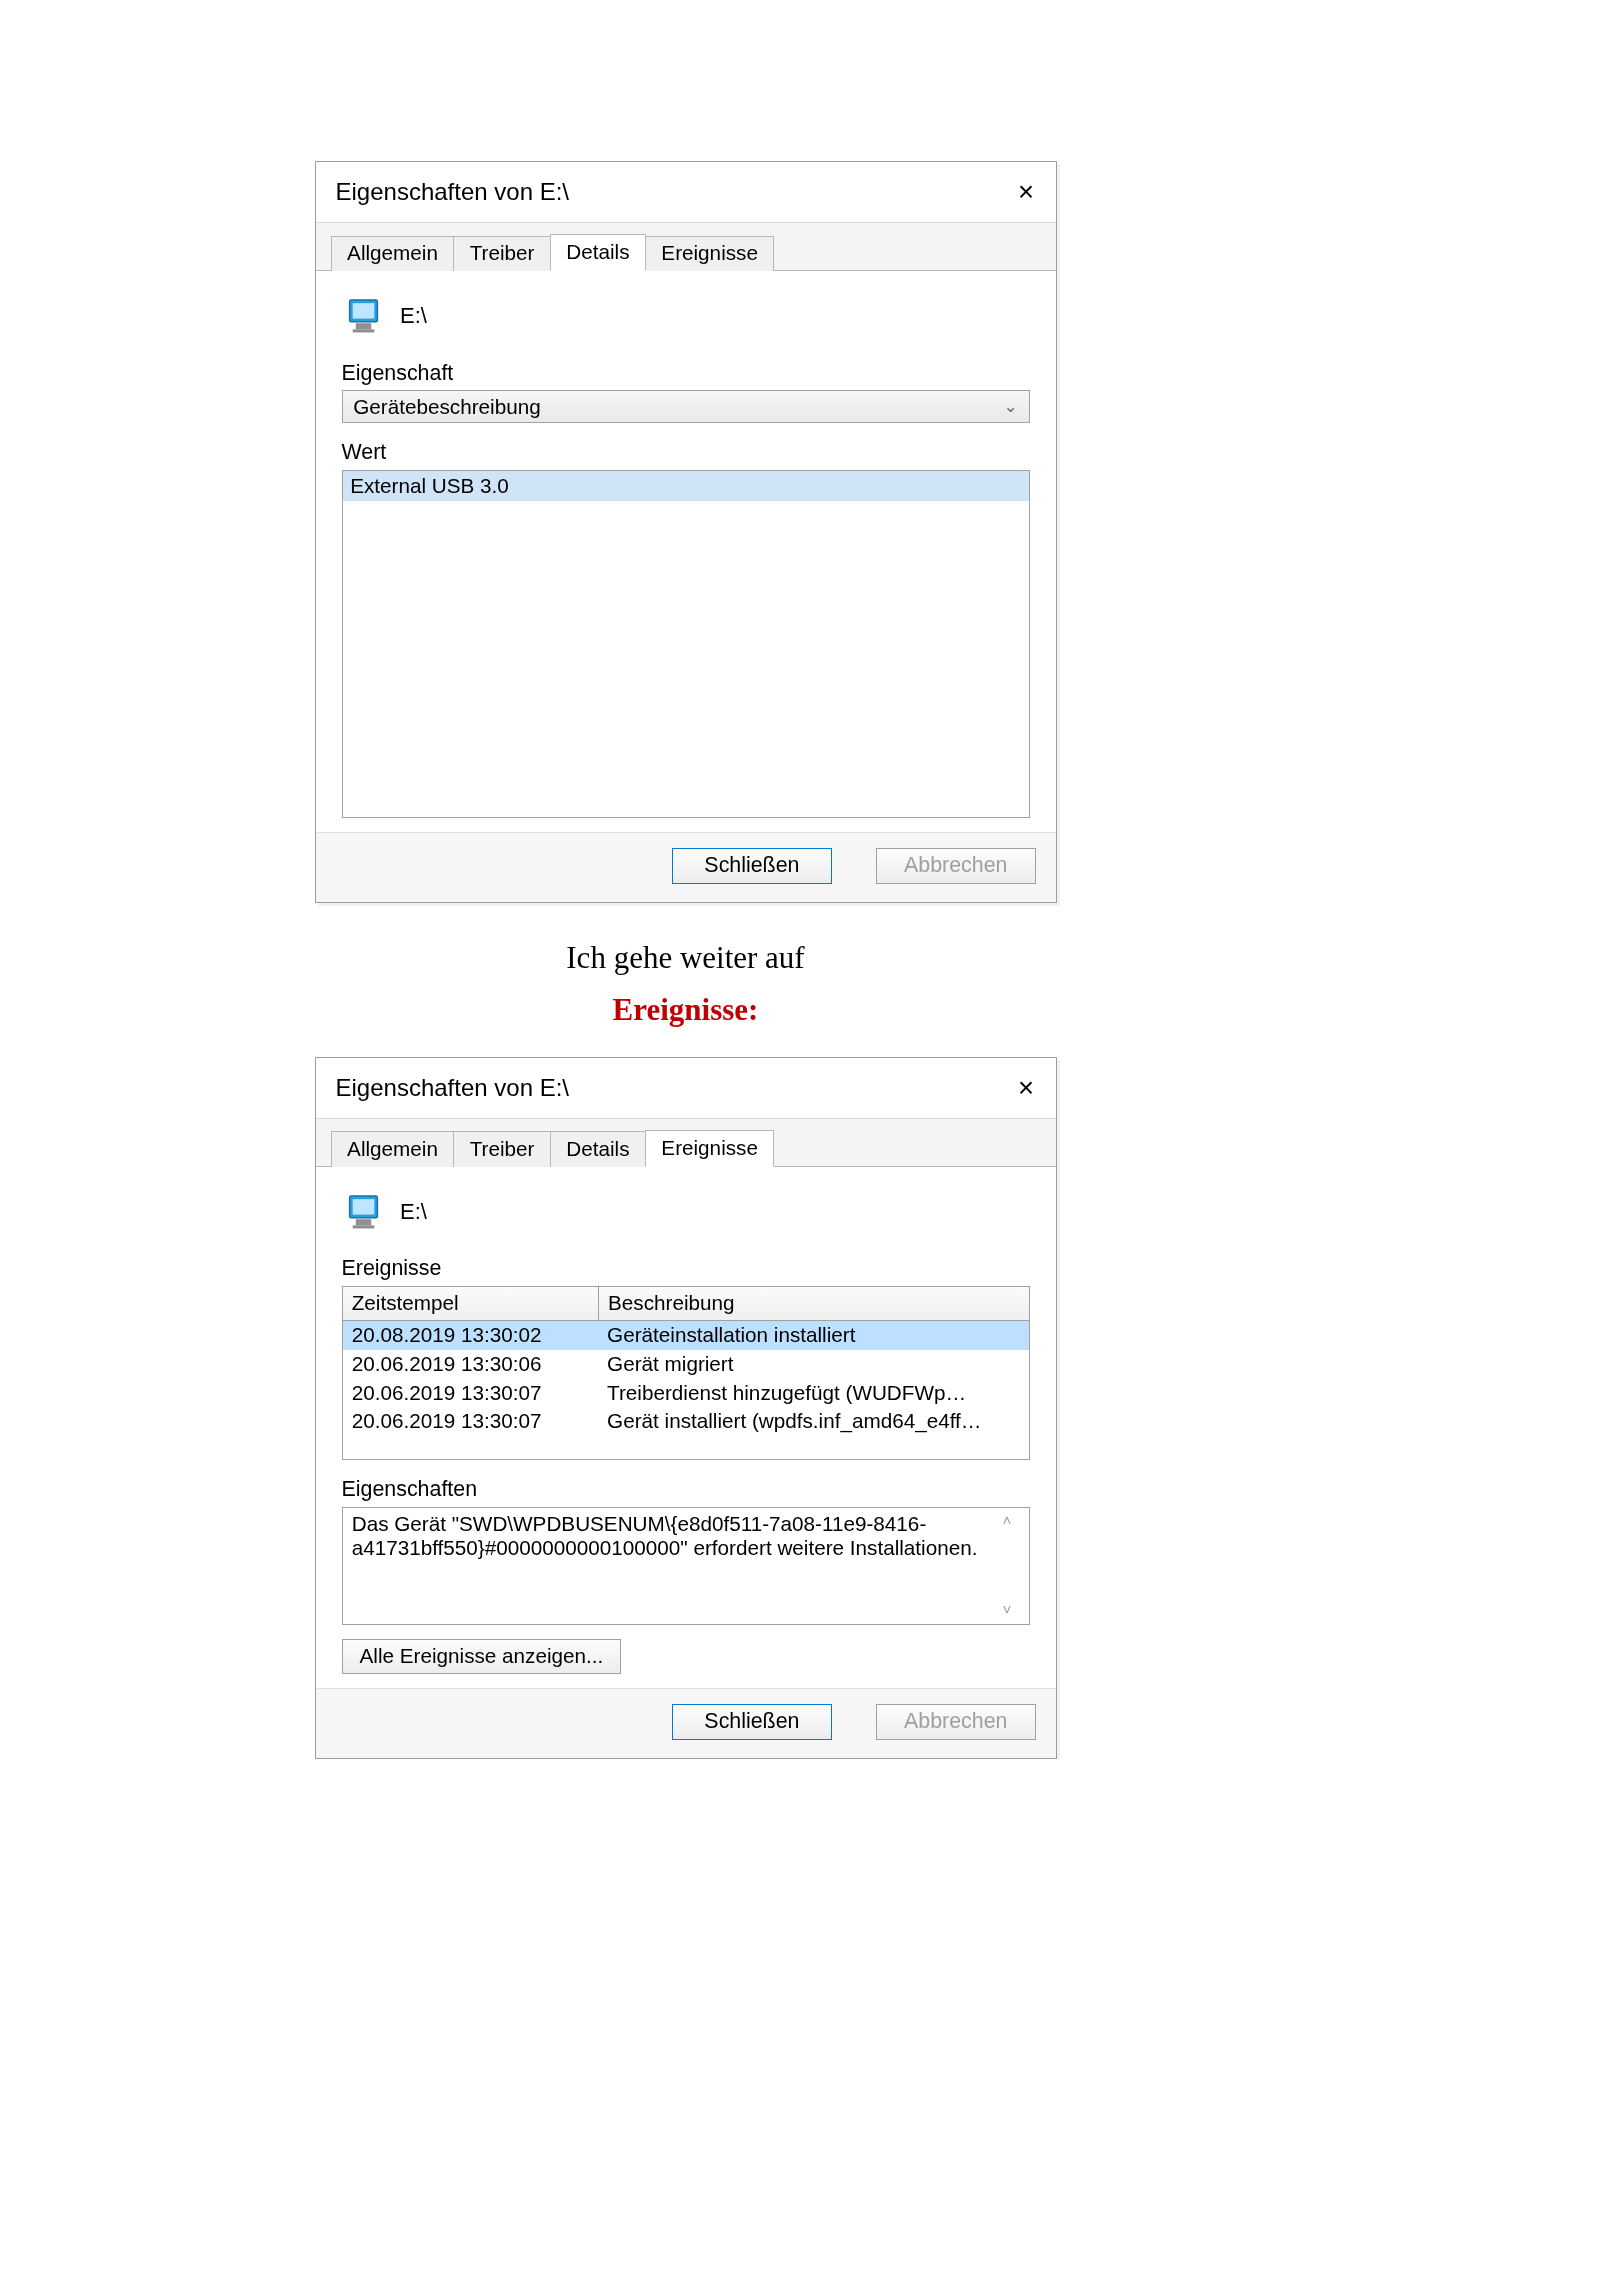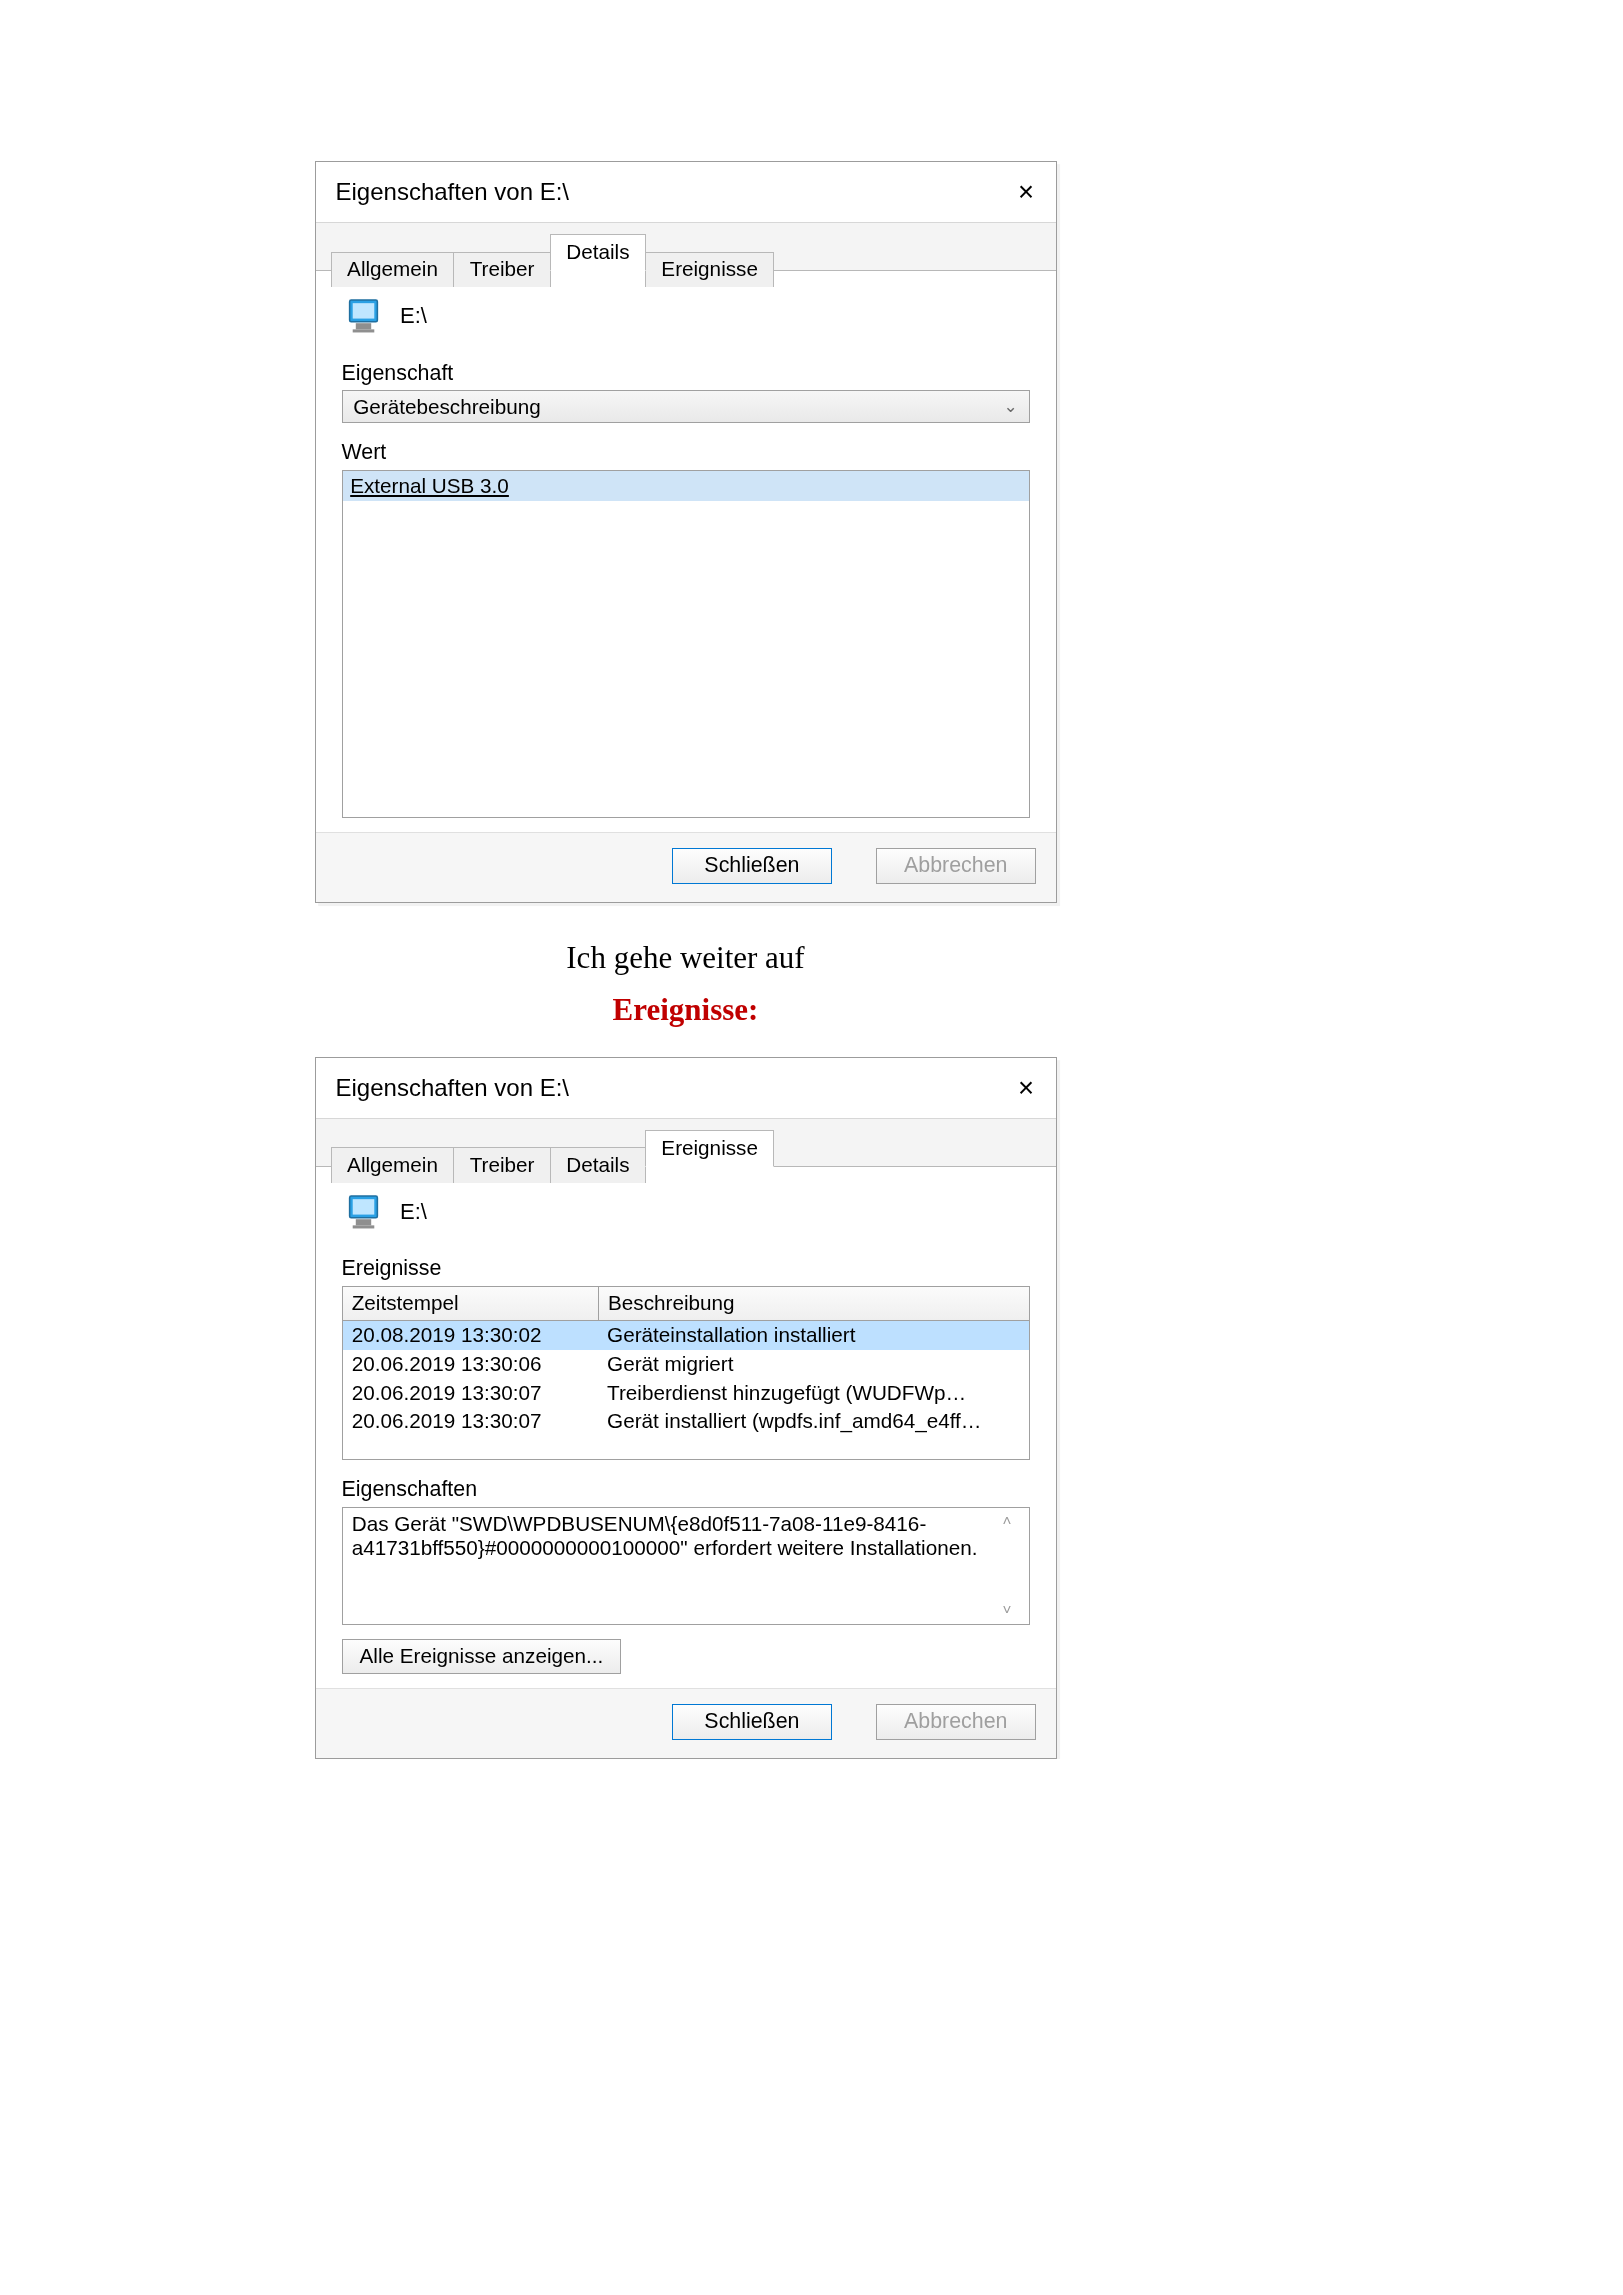--- a/index.html
+++ b/index.html
@@ -77,21 +77,21 @@
     background:#f4f4f4;
   }
   .tab {
     padding:4.6px 15.3px 6.1px 15.3px;
     border:0.8px solid var(--tab-border);
     border-bottom:none;
     margin-right:-0.8px;
     background:var(--tab-inactive-bg);
     font-size:20.7px;
     position:relative;
-    top:17px;
+    top:1px;
     cursor:default;
   }
   .tab.active {
     background:var(--tab-active-bg);
     border-bottom:0.8px solid var(--tab-active-bg);
     top:0.8px;
     z-index:2;
   }
 
   .dialog-body {
@@ -138,21 +138,20 @@
   .listbox {
     border:0.8px solid var(--input-border);
     background:var(--listbox-bg);
     height:346px;
     overflow:hidden;
     font-size:20.7px;
     margin-top:4.6px;
   }
   .listbox .row {
     padding:3.1px 7.7px;
-    text-decoration:underline;
   }
   .listbox .row.selected {
     background:var(--sel-row-bg);
   }
 
   
   .events-box {
     border:0.8px solid var(--input-border);
     background:#fff;
     font-size:20.7px;

